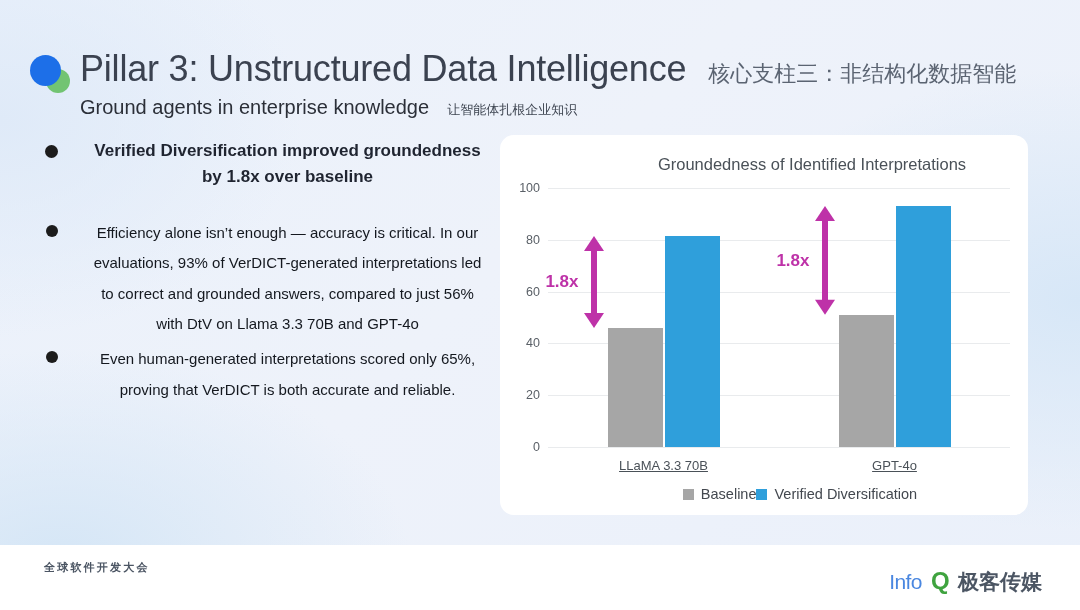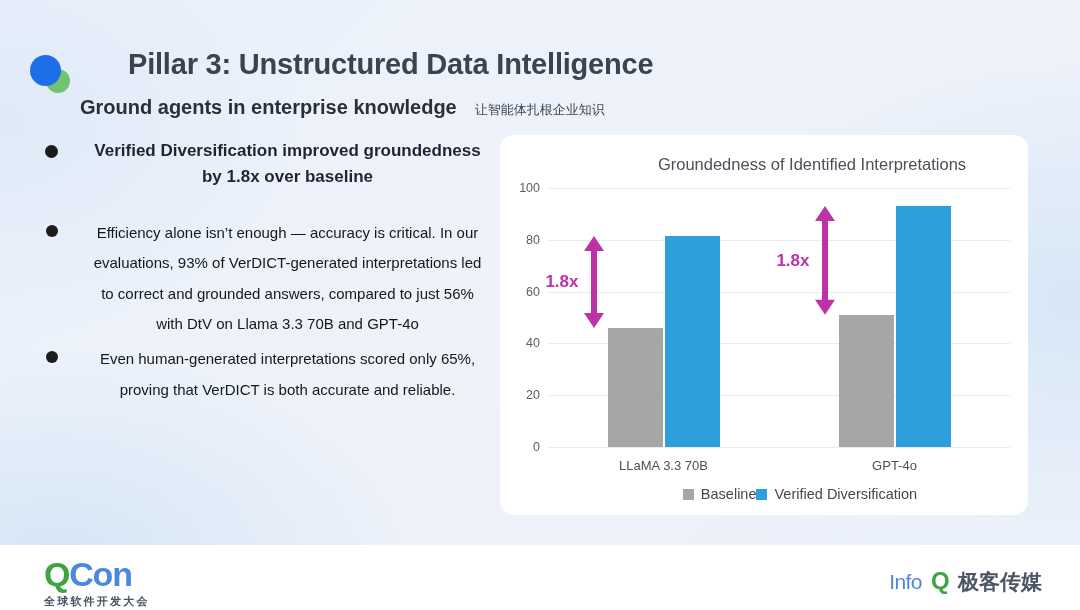--- a/index.html
+++ b/index.html
@@ -32,30 +32,30 @@
     position: absolute; left: 18px; top: 14px; width: 24px; height: 24px;
     border-radius: 50%; background: #72c472;
   }
   .brand-dot .blue {
     position: absolute; left: 2px; top: 0px; width: 31px; height: 31px;
     border-radius: 50%; background: #1d6fe8;
   }
 
   #title-row { position: absolute; left: 80px; top: 26px; display: flex; align-items: baseline; }
   #title-en {
-    font-size: 29px; color: #3b4250; letter-spacing: -0.2px;
-    font-weight: 700; white-space: nowrap; margin-left: 48px;
+    font-size: 36px; color: #3b4250; letter-spacing: -0.2px;
+    font-weight: 400; white-space: nowrap;
   }
   #title-zh {
     font-size: 22px; color: #5b6472; margin-left: 22px;
     white-space: nowrap; font-weight: 400;
   }
 
   #subtitle-row { position: absolute; left: 80px; top: 74px; display: flex; align-items: baseline; }
-  #subtitle-en { font-size: 20px; font-weight: bold; color: #2b2f38; white-space: nowrap; }
+  #subtitle-en { font-size: 20px; font-weight: normal; color: #2b2f38; white-space: nowrap; }
   #subtitle-zh { font-size: 13px; color: #3f4652; margin-left: 18px; white-space: nowrap; }
 
   
   #bullets { position: absolute; left: 40px; top: 138px; width: 445px; text-align: center; }
   .bullet { position: relative; padding-left: 50px; }
   .bullet .dot {
     position: absolute; left: 5px; width: 13px; height: 13px;
     border-radius: 50%; background: #1c1c1c;
   }
   .bullet.lead { margin-bottom: 28px; }
@@ -91,21 +91,21 @@
     position: absolute; left: 0px; width: 40px; text-align: right;
     font-size: 12.5px; color: #5a6067; transform: translateY(-50%);
   }
 
   .bar { position: absolute; bottom: 68px; }
   .bar.baseline { background: #a6a6a6; }
   .bar.verified { background: #2f9fdb; }
 
   .xlabel {
     position: absolute; bottom: 42px; font-size: 13px; color: #4a5158;
-    text-align: center; transform: translateX(-50%);
+    text-align: center; transform: translateX(-50%); text-decoration: underline;
   }
   .arrow-label {
     position: absolute; font-size: 17px; font-weight: bold; color: #be32a8;
     white-space: nowrap; transform: translate(-100%, -50%);
   }
 
   #legend {
     position: absolute; left: 0; bottom: 13px; width: 600px;
     display: flex; justify-content: center; align-items: center; 
   }
@@ -137,20 +137,21 @@
 <div id="slide">
 
   <div id="header">
     <div class="brand-dot">
       <div class="green"></div>
       <div class="blue"></div>
     </div>
 
     <div id="title-row">
       <div id="title-en">Pillar 3: Unstructured Data Intelligence</div>
+      <div id="title-zh">核心支柱三：非结构化数据智能</div>
     </div>
 
     <div id="subtitle-row">
       <div id="subtitle-en">Ground agents in enterprise knowledge</div>
       <div id="subtitle-zh">让智能体扎根企业知识</div>
     </div>
   </div>
 
   <div id="bullets">
     <div class="bullet lead">
@@ -208,21 +209,20 @@
         </div>
         <div class="legend-item">
           <span class="legend-swatch" style="background: rgb(47, 159, 219);"></span>
           <span class="legend-text">Verified Diversification</span>
         </div>
       </div>
   </div>
 
   <div id="footer">
     <div id="qcon">
-      <div class="word"><span class="q">Q</span><span class="con">Con</span></div>
       <div class="tag">全球软件开发大会</div>
     </div>
     <div id="infoq">
       <span class="info">Info</span>
         <span class="qq">Q</span>
       <span class="cn">极客传媒</span>
     </div>
   </div>
 
 </div>

